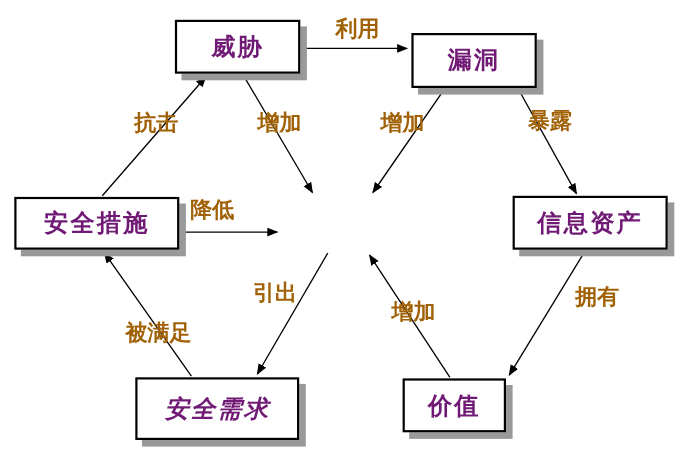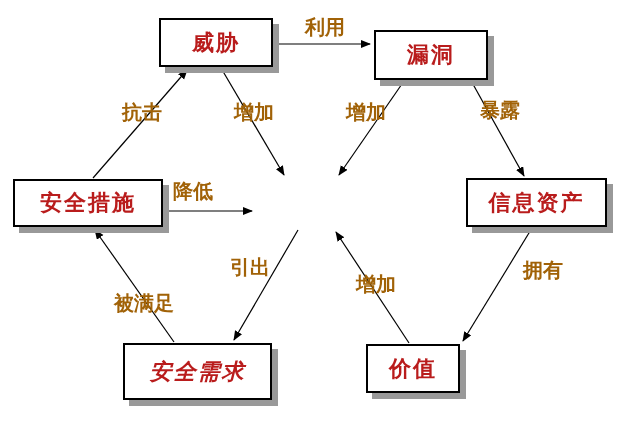--- a/index.html
+++ b/index.html
@@ -22,21 +22,21 @@
     box-shadow: 6px 6px 0 #999999;
     display: flex;
     align-items: center;
     justify-content: center;
     box-sizing: border-box;
     z-index: 2;
   }
   .node .node-label {
     font-size: 22px;
     font-weight: bold;
-    color: #b91c1c;
+    color: #701a75;
     letter-spacing: 2px;
     white-space: nowrap;
   }
   .edge-label {
     position: absolute;
     transform: translate(-50%, -50%);
     font-size: 20px;
     font-weight: bold;
     color: #a16207;
     white-space: nowrap;

